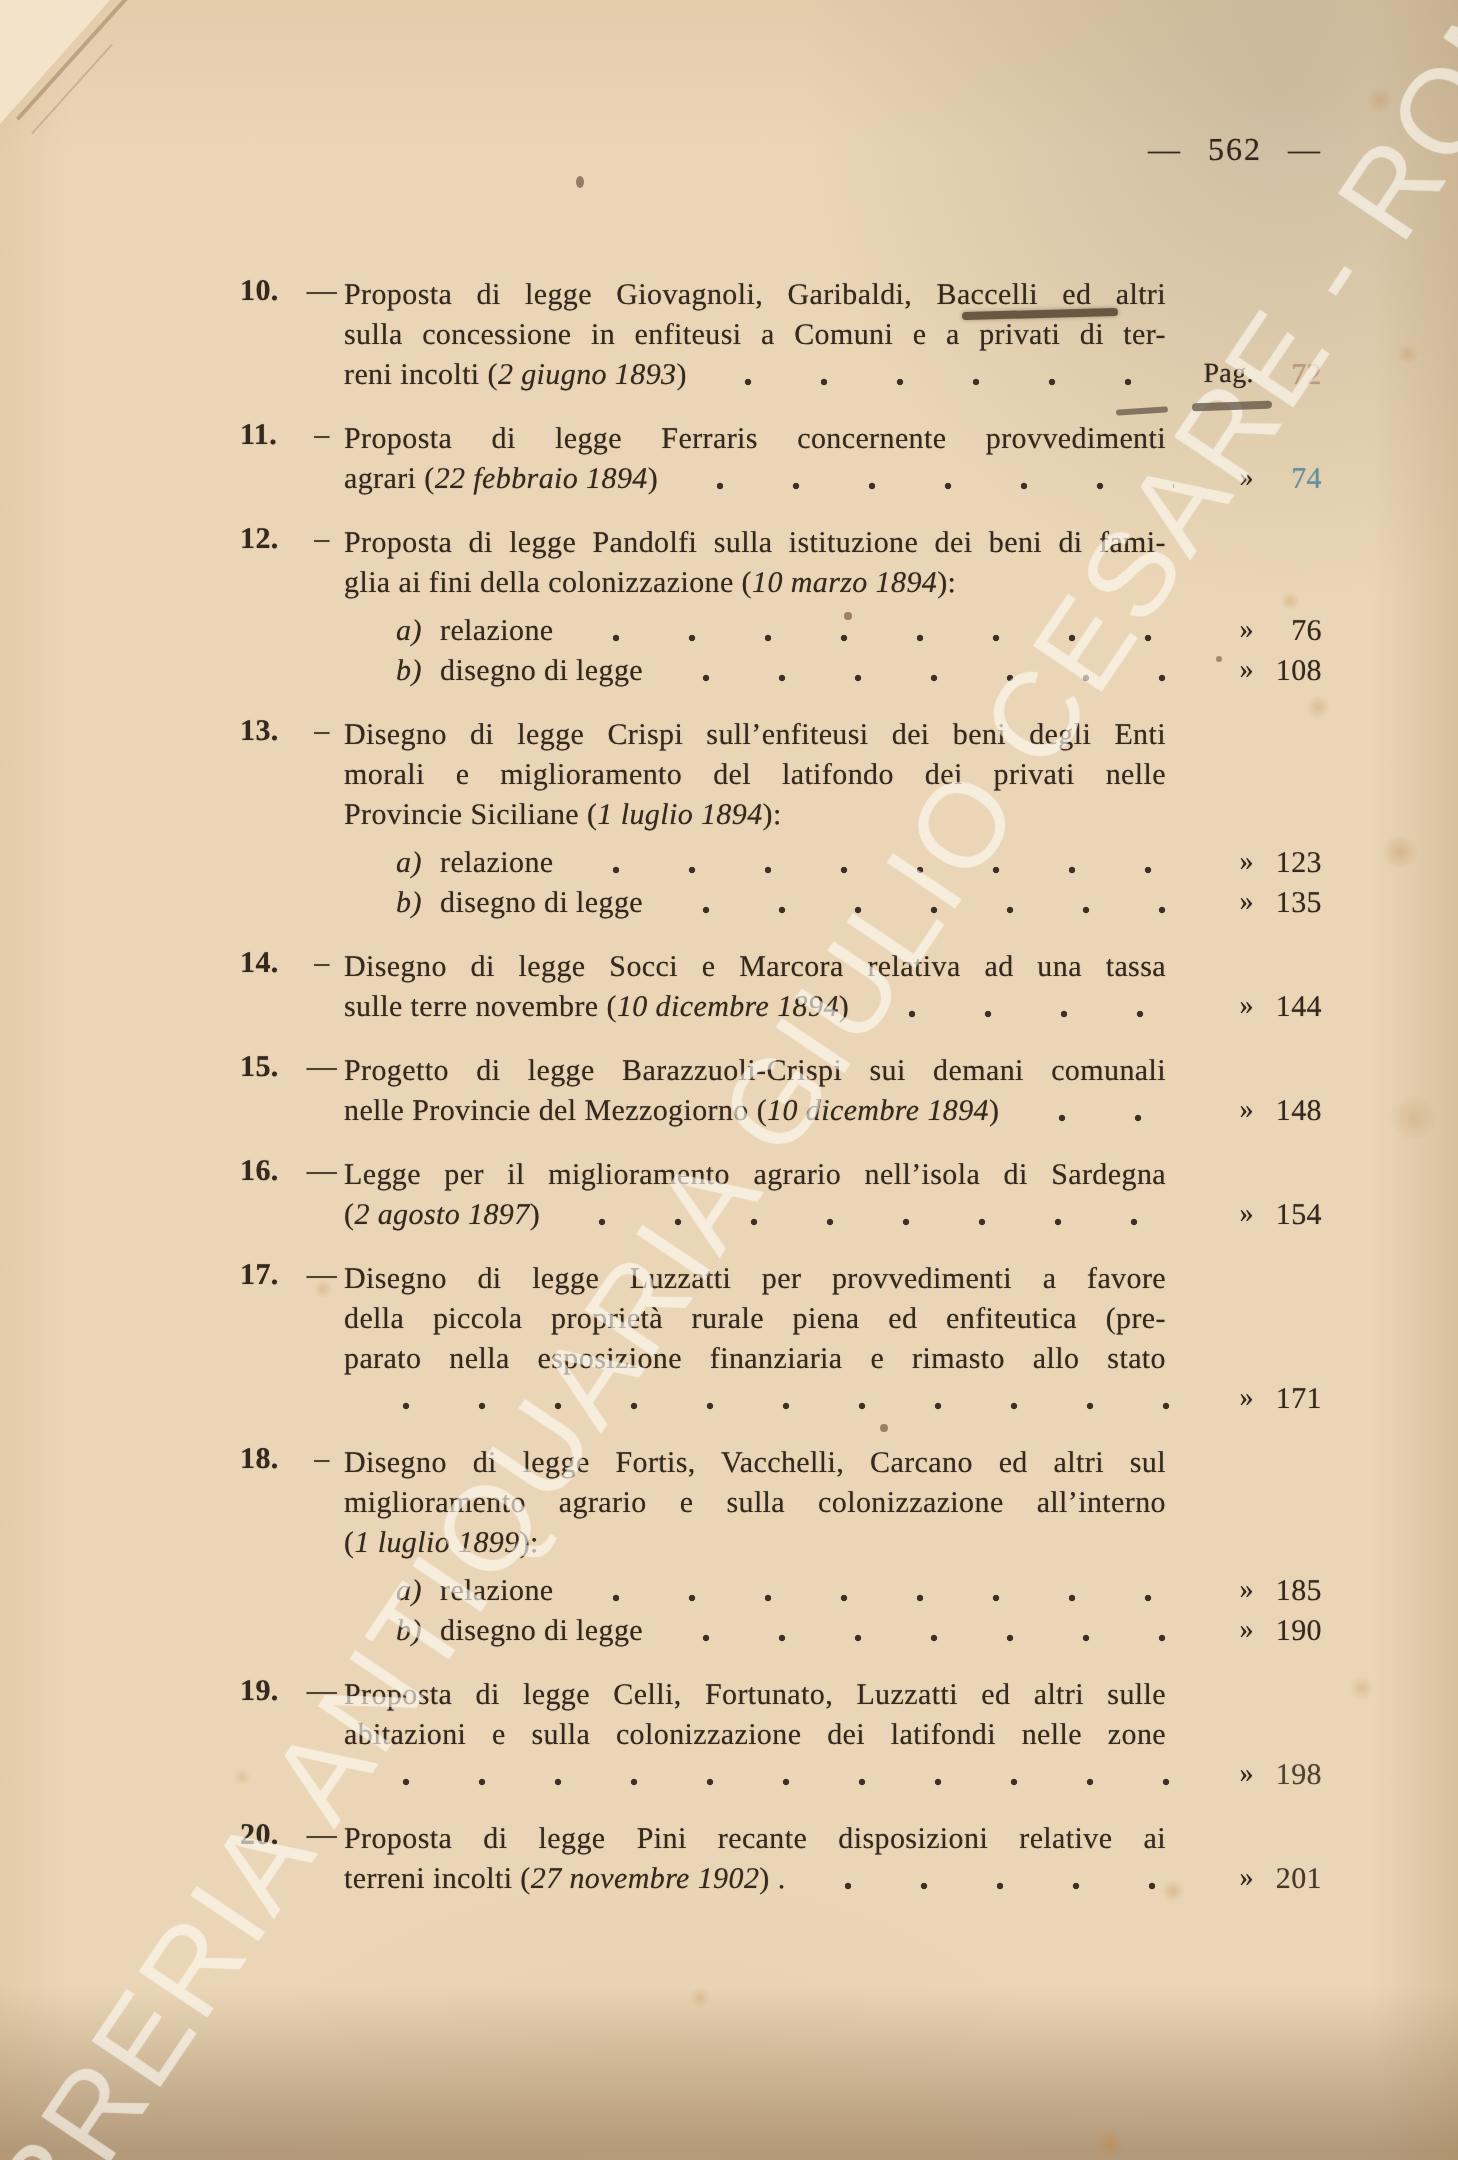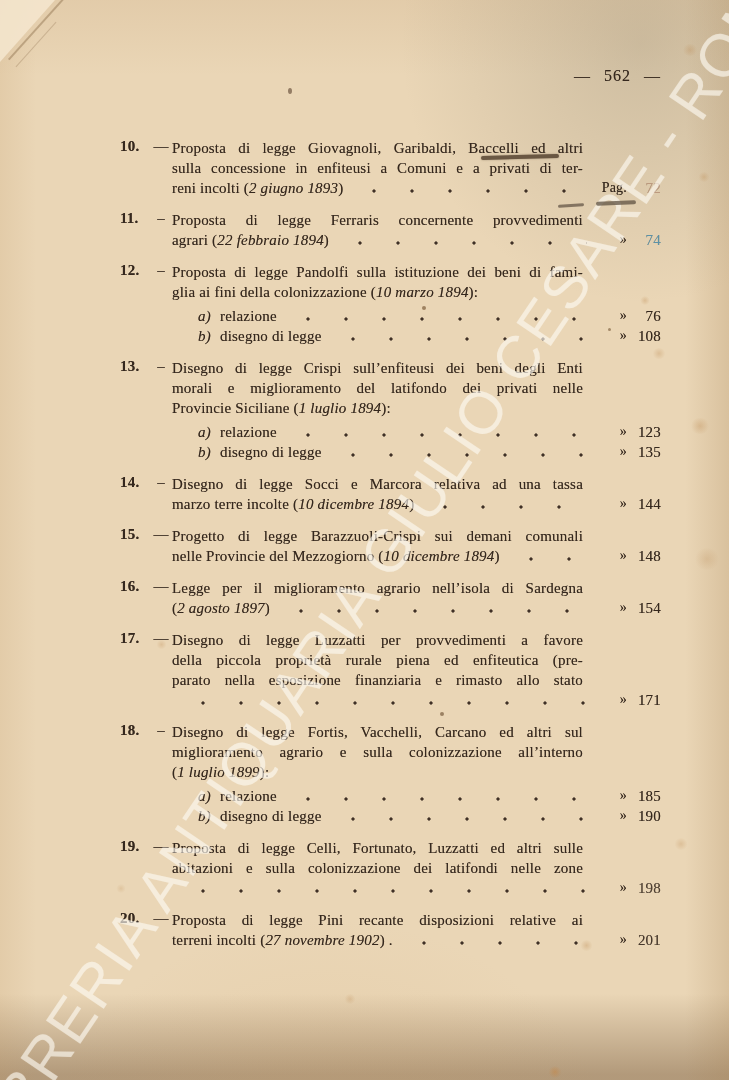--- a/index.html
+++ b/index.html
@@ -160,21 +160,21 @@
             <span class="pageno">135</span>
           </div>
         </div>
       </div>
       <div class="entry">
         <div class="num">14.</div>
         <div class="dash">–</div>
         <div class="body">
           <div class="line just"><span>Disegno di legge Socci e Marcora relativa ad una tassa</span></div>
           <div class="line last">
-            <span class="txt"><span>marzo terre incolte (</span><span class="it">10 dicembre 1894</span><span>)</span></span>
+            <span class="txt"><span>sulle terre novembre (</span><span class="it">10 dicembre 1894</span><span>)</span></span>
             <span class="leader"></span>
             <span class="ref">»</span>
             <span class="pageno">144</span>
           </div>
         </div>
       </div>
       <div class="entry">
         <div class="num">15.</div>
         <div class="dash">—</div>
         <div class="body">

